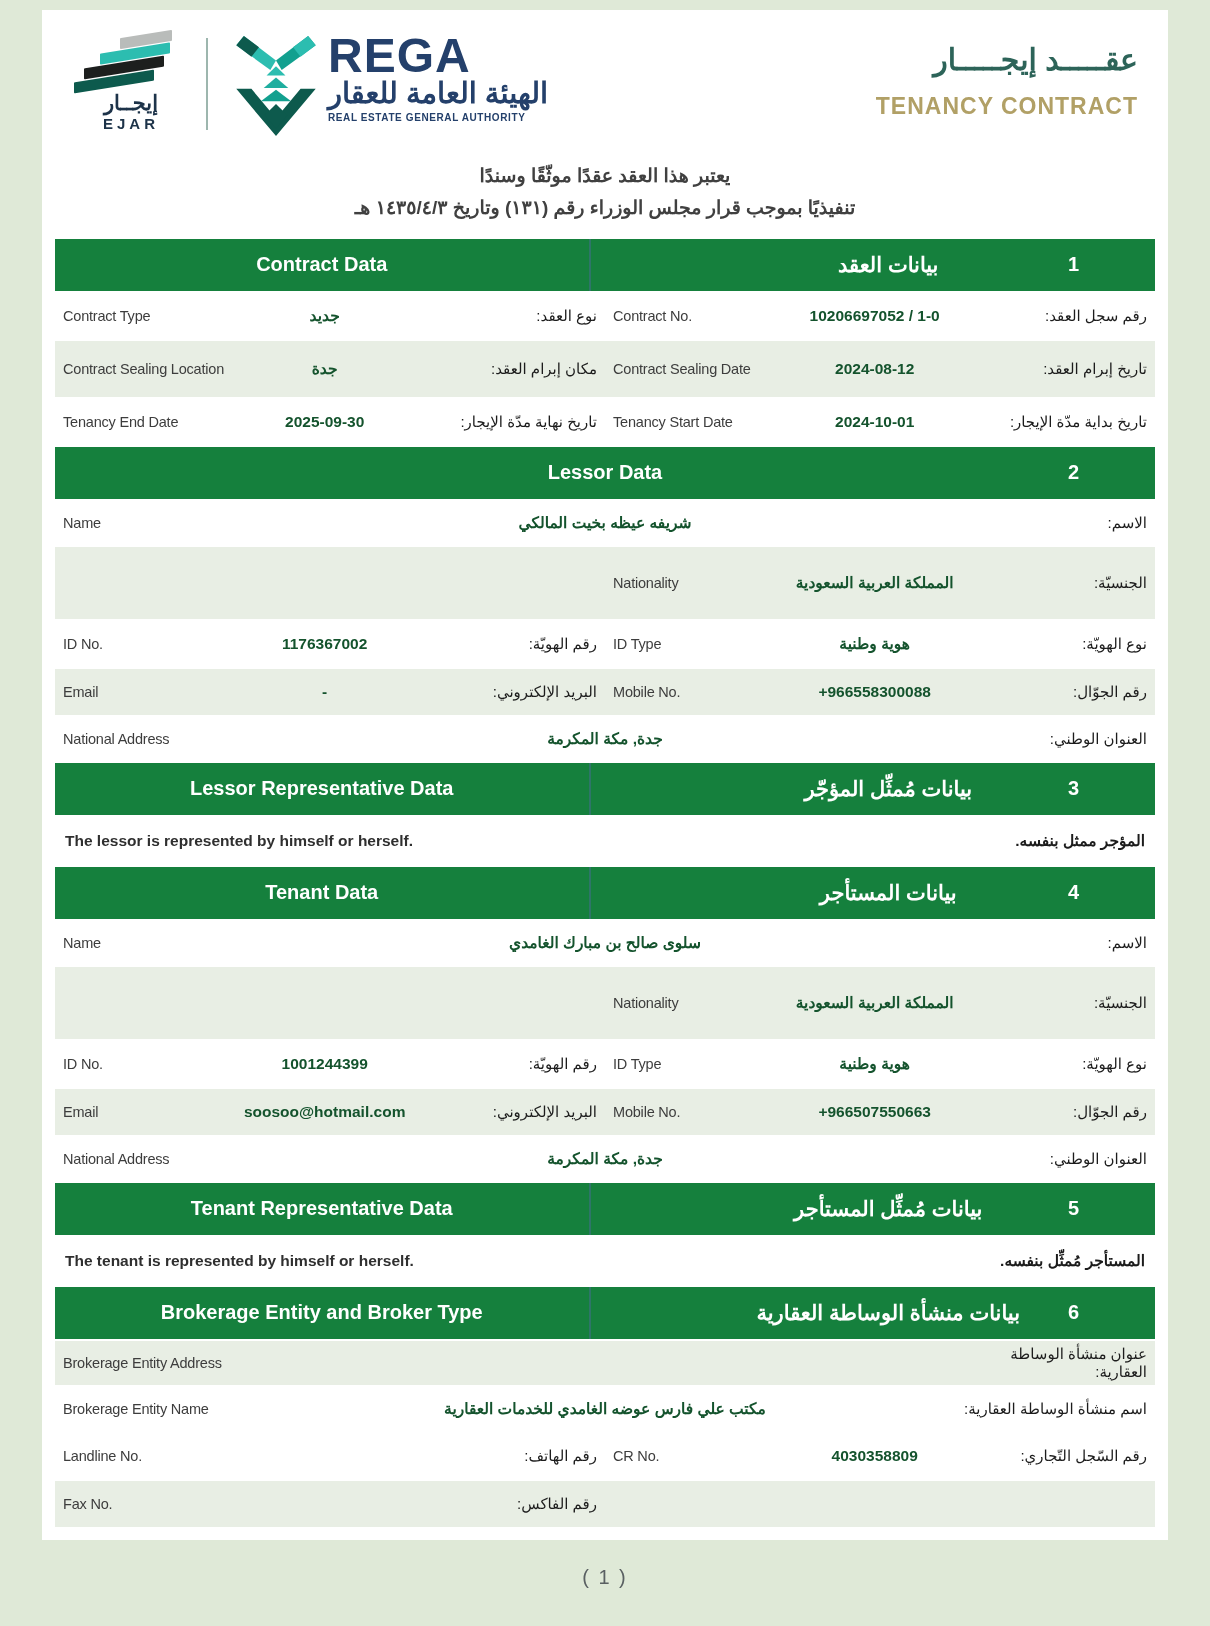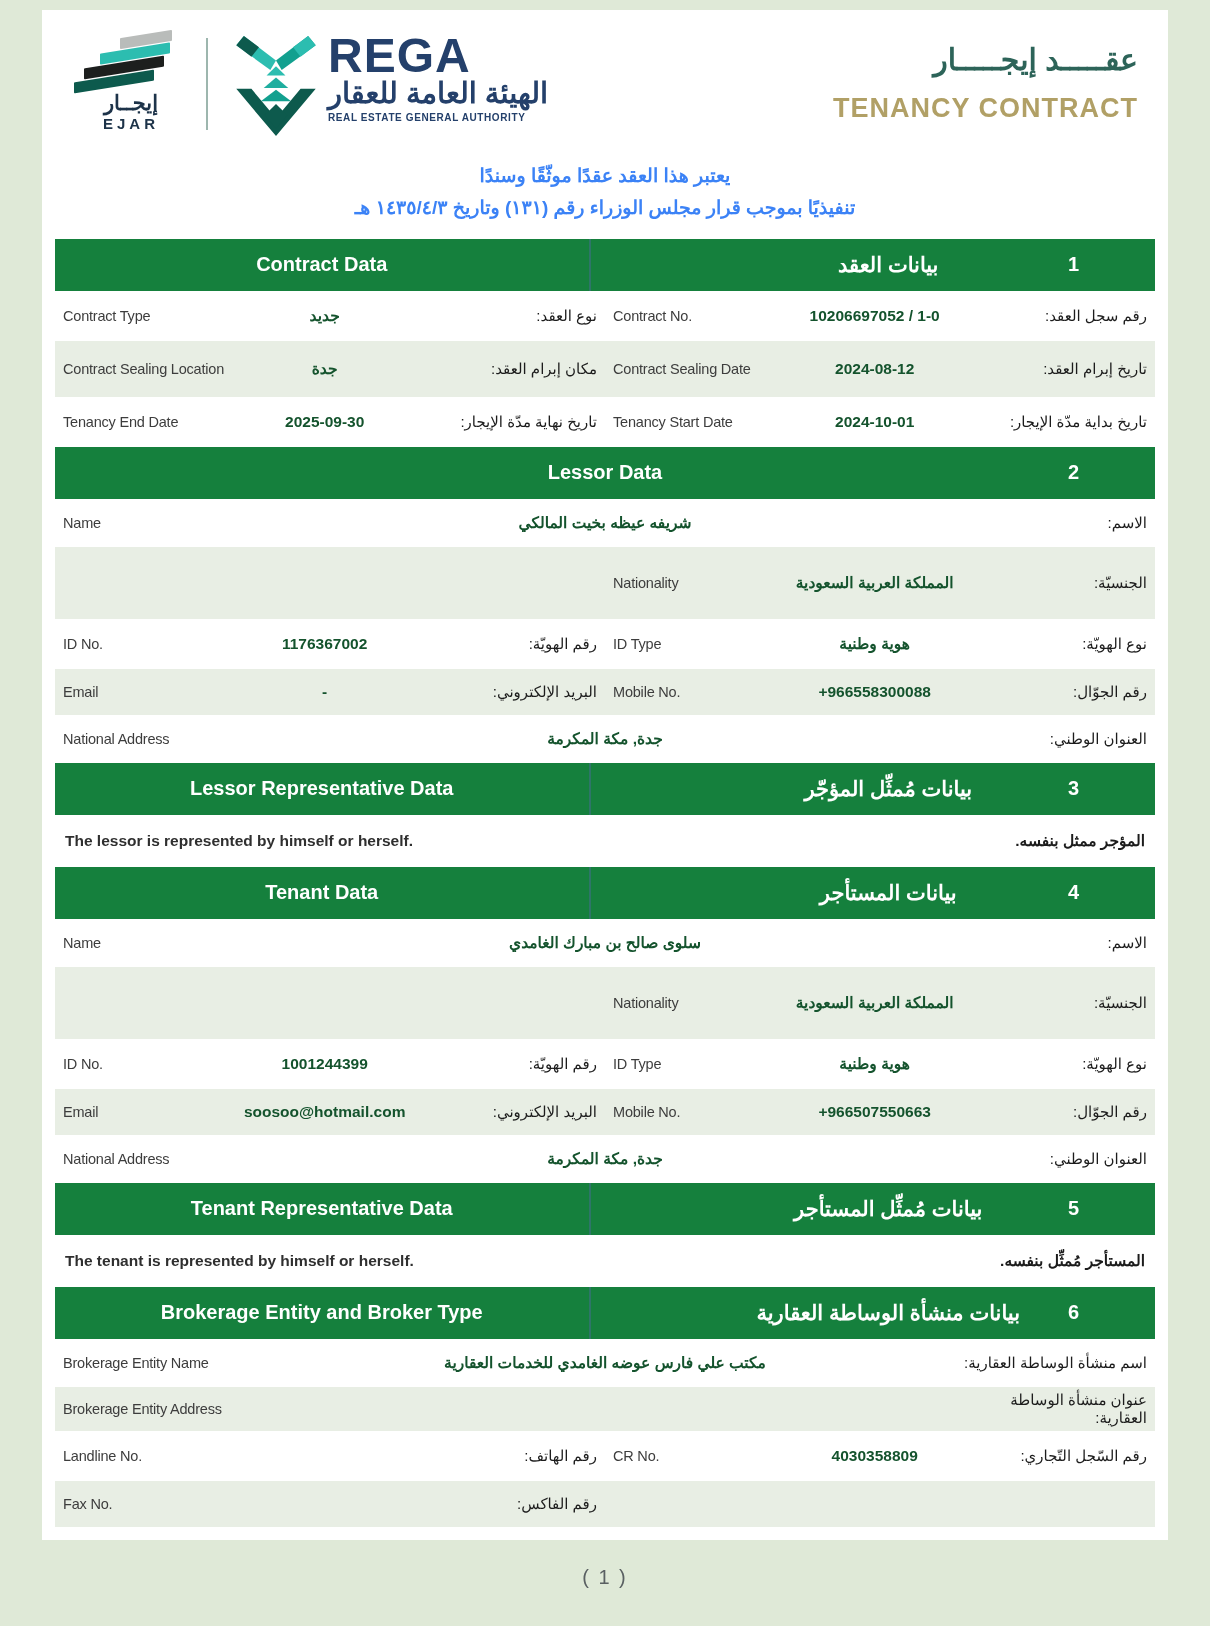--- a/index.html
+++ b/index.html
@@ -25,23 +25,23 @@
   .ejar-en{font-size:15px;font-weight:bold;letter-spacing:4px;color:#1d3349;}
   .logo-divider{width:2px;height:92px;background:#9db6ae;margin:8px 20px 0 16px;}
   .rega{display:flex;margin-top:4px;}
   .rega-icon{width:96px;height:104px;flex:0 0 auto;}
   .rega-text{margin-left:4px;color:#24406b;}
   .rega-name{font-size:48px;font-weight:bold;letter-spacing:1px;line-height:0.9;}
   .rega-arabic{font-size:29px;font-weight:bold;direction:rtl;line-height:1.15;}
   .rega-english{font-size:10px;font-weight:bold;letter-spacing:0.6px;margin-top:1px;}
   .title-block{margin-left:auto;text-align:right;padding:12px 16px 0 0;}
   .title-ar{color:#2d6459;font-size:30px;font-weight:bold;direction:rtl;}
-  .title-en{color:#b1a066;font-size:27px;font-weight:bold;letter-spacing:1px;margin-top:16px;}
+  .title-en{color:#b1a066;font-size:23px;font-weight:bold;letter-spacing:1px;margin-top:16px;}
   
-  .notice{margin-top:8px;text-align:center;direction:rtl;color:#3b82f6;font-weight:bold;font-size:19px;line-height:1.7;}
+  .notice{margin-top:8px;text-align:center;direction:rtl;color:#404040;font-weight:bold;font-size:19px;line-height:1.7;}
   
   .table{width:1100px;margin:14px auto 0;}
   .sec-header{display:flex;background:#15803d;color:#fff;height:52px;position:relative;border-bottom:2px solid #fff;}
   .sec-header .sh{flex:1;display:flex;align-items:center;justify-content:center;font-weight:bold;}
   .sec-header .sh-en{font-size:20px;}
   .sec-header .sh-ar{font-size:21px;direction:rtl;border-left:2px solid #2e7568;padding-left:31px;}
   .sec-num{position:absolute;right:76px;top:0;height:52px;display:flex;align-items:center;font-weight:bold;font-size:20px;}
   .row{display:flex;align-items:stretch;min-height:46px;border-bottom:2px solid #fff;}
   .row.alt{background:#e8eee4;}
   .row .half{flex:1;display:flex;align-items:center;padding:4px 8px;box-sizing:border-box;}
@@ -280,32 +280,32 @@
       <span class="note-en">The tenant is represented by himself or herself.</span>
       <span class="note-ar">المستأجر مُمثِّل بنفسه.</span>
     </div>
 
     <div class="sec-header">
       <div class="sh sh-en">Brokerage Entity and Broker Type</div>
       <div class="sh sh-ar">بيانات منشأة الوساطة العقارية</div>
       <div class="sec-num">6</div>
     </div>
 
-    <div class="row full">
-      <span class="en">Brokerage Entity Name</span>
-      <span class="val">مكتب علي فارس عوضه الغامدي للخدمات العقارية</span>
-      <span class="arl">اسم منشأة الوساطة العقارية:</span>
-    </div>
-
     <div class="row full alt">
       <span class="en">Brokerage Entity Address</span>
       <span class="val"></span>
       <span class="arl">عنوان منشأة الوساطة العقارية:</span>
     </div>
 
+    <div class="row full">
+      <span class="en">Brokerage Entity Name</span>
+      <span class="val">مكتب علي فارس عوضه الغامدي للخدمات العقارية</span>
+      <span class="arl">اسم منشأة الوساطة العقارية:</span>
+    </div>
+
     <div class="row">
       <div class="half">
         <span class="en">Landline No.</span>
         <span class="val"></span>
         <span class="arl">رقم الهاتف:</span>
       </div>
       <div class="half">
         <span class="en">CR No.</span>
         <span class="val">4030358809</span>
         <span class="arl">رقم السّجل التّجاري:</span>

